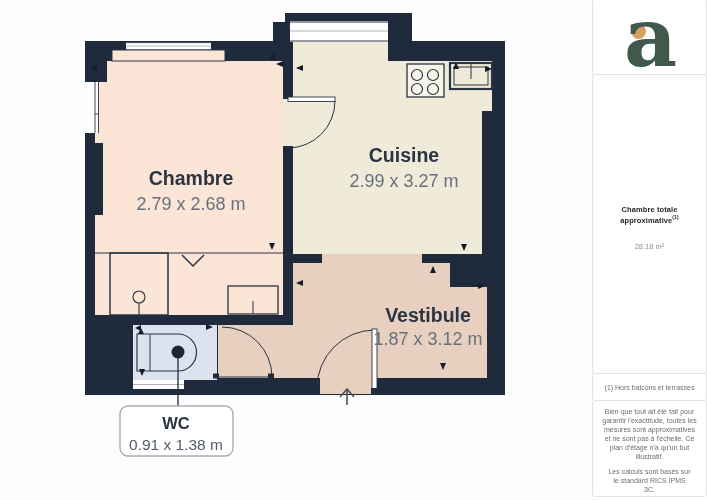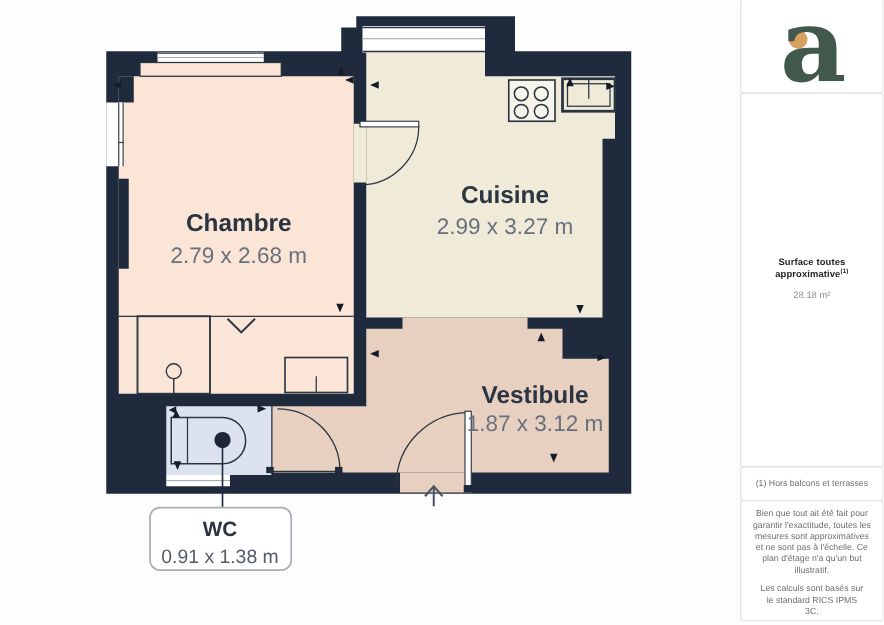--- a/index.html
+++ b/index.html
@@ -14,21 +14,21 @@
         position:relative;margin-top:-1px;}
   .card-logo{height:76px;overflow:hidden;}
   .logo-dot{position:absolute;left:38px;top:24px;width:15px;height:15px;border-radius:50%;
             background:#D8A060;}
   .logo-letter{position:absolute;left:31px;top:-4px;line-height:1;font-size:82px;font-weight:700;
                font-family:"DejaVu Serif",serif;color:#41594D;}
   .card-surface{height:300px;}
   .surface-block{padding-top:130px;text-align:center;}
   .surface-title{font-size:7.5px;font-weight:700;color:#1F1F1F;letter-spacing:.1px;}
   .surface-title sup{font-size:5px;}
-  .surface-value{margin-top:7px;font-size:7.5px;color:#8F8F8F;}
+  .surface-value{margin-top:17px;font-size:7.5px;color:#8F8F8F;}
   .card-footnote{height:28px;display:flex;align-items:center;justify-content:center;}
   .footnote-text{font-size:7px;color:#6E6E6E;text-align:center;}
   .card-legal{height:97px;padding:7px 8px 0;box-sizing:border-box;text-align:center;}
   .legal-text{font-size:7px;line-height:1.28;color:#6E6E6E;margin:0;}
   .legal-standard{font-size:7px;line-height:1.28;color:#6E6E6E;margin:6px 6px 0;}
 </style>
 </head>
 <body>
 
 <div class="stage">
@@ -169,21 +169,21 @@
   <aside class="sidebar">
 
     <div class="card card-logo">
       <span class="logo-dot"></span>
       <span class="logo-letter">a</span>
     </div>
 
     <div class="card card-surface">
       <div class="surface-block">
         <div class="surface-title">
-          <span>Surface toutes approximative</span><sup>(1)</sup>
+          <span>Chambre totale approximative</span><sup>(1)</sup>
         </div>
         <div class="surface-value">28.18 m²</div>
       </div>
     </div>
 
     <div class="card card-footnote">
       <div class="footnote-text">(1) Hors balcons et terrasses</div>
     </div>
 
     <div class="card card-legal">

